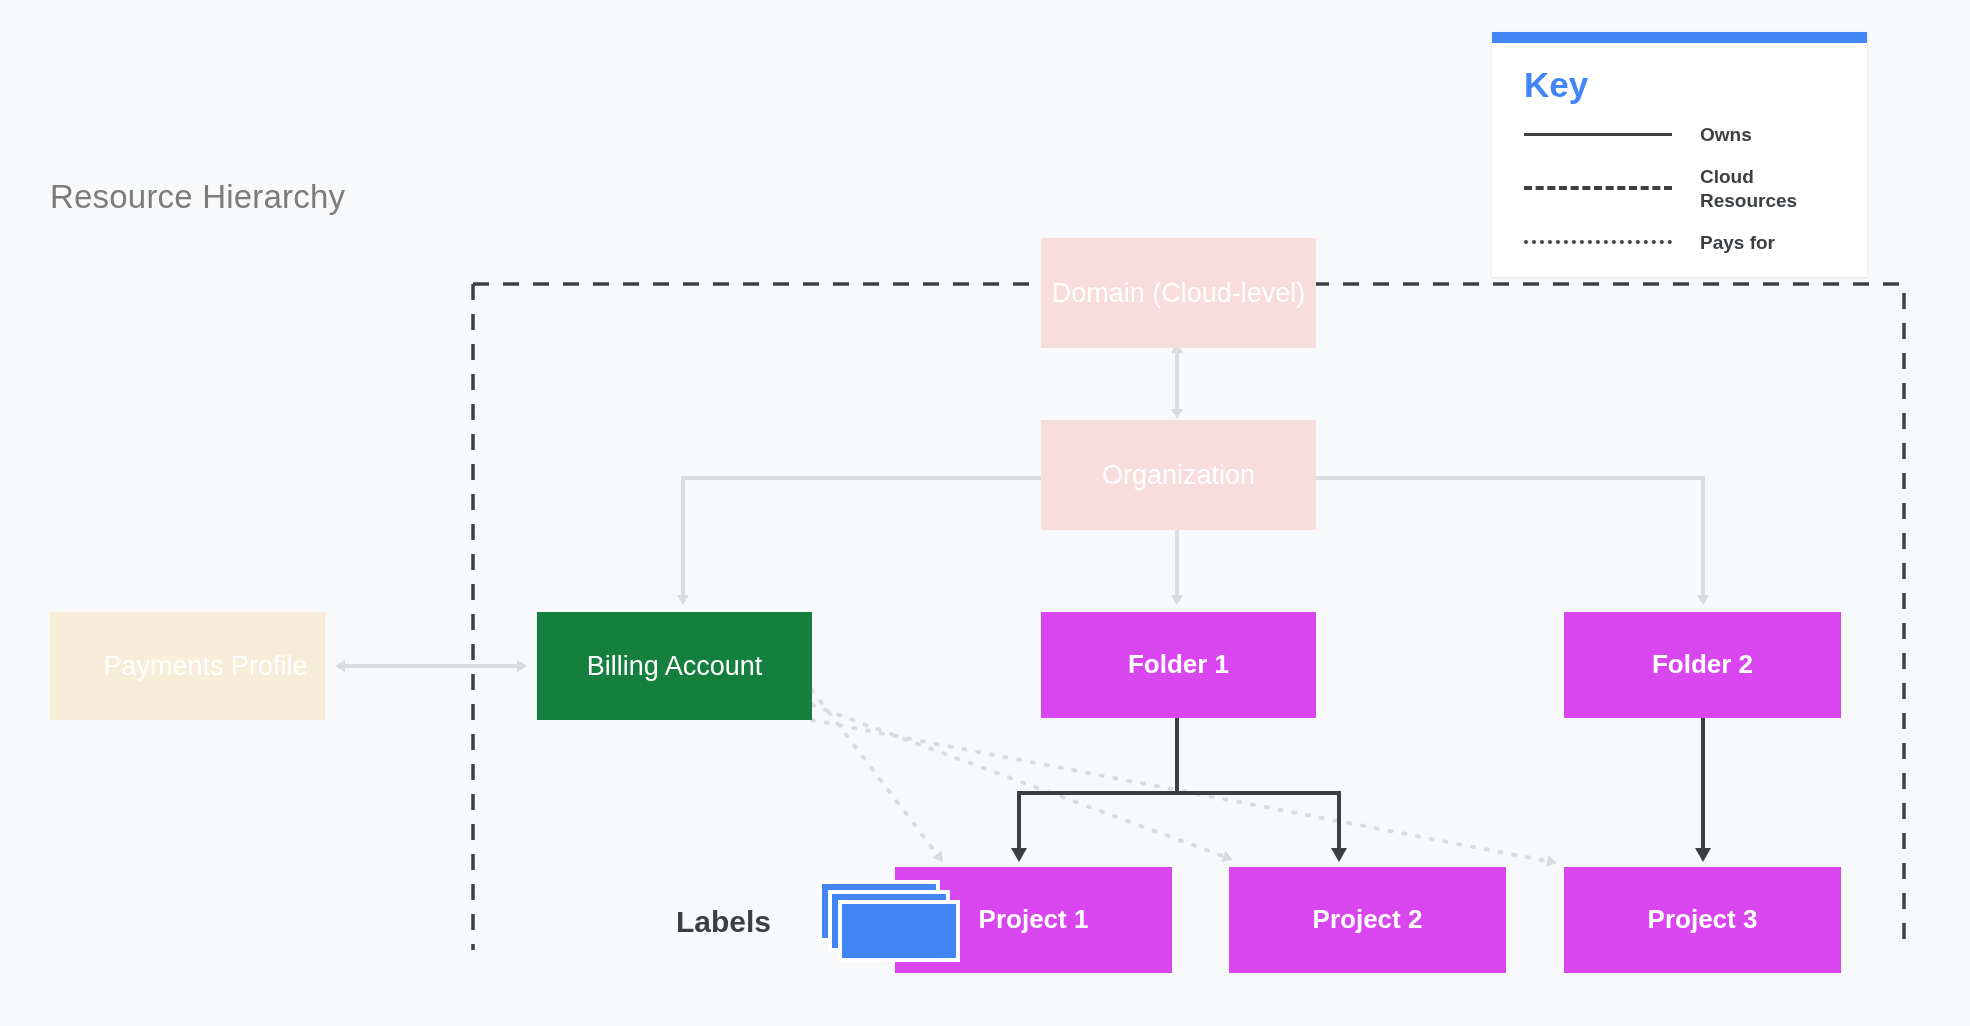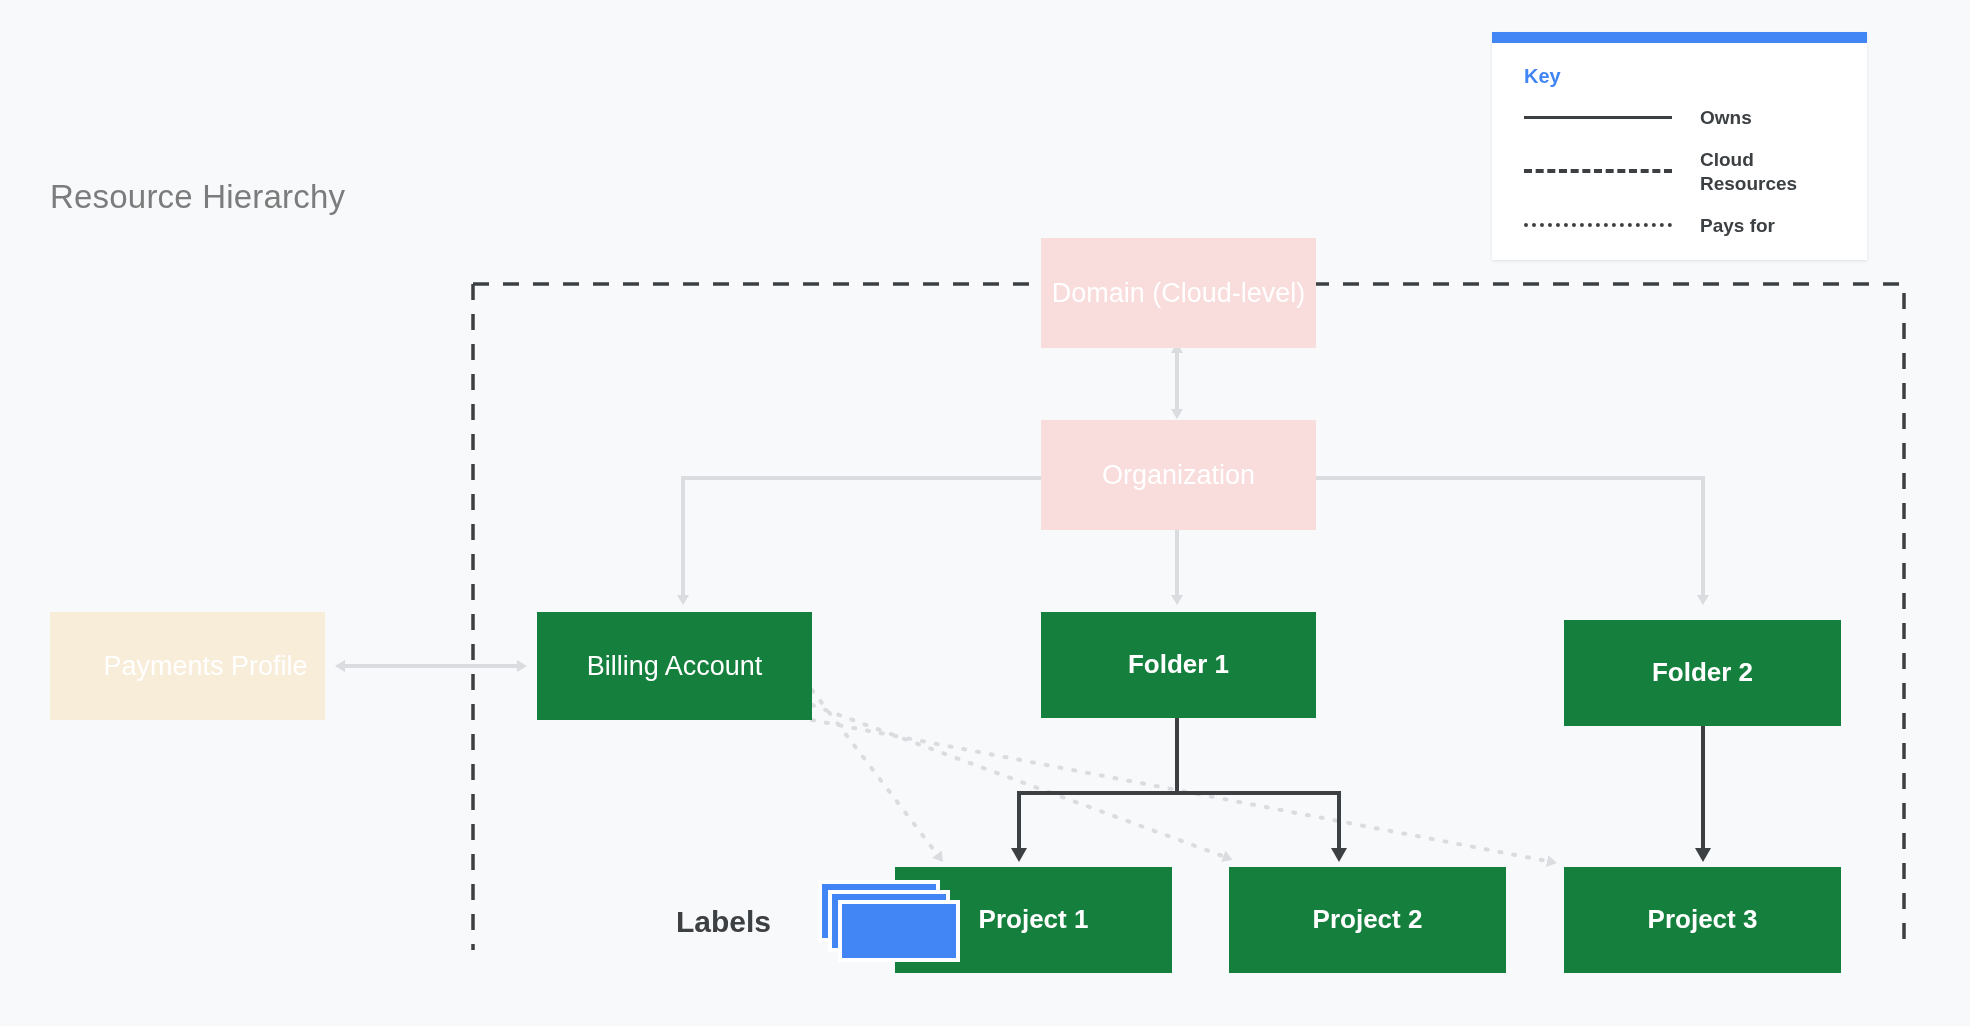--- a/index.html
+++ b/index.html
@@ -56,21 +56,21 @@
     font-size: 27px;
     font-weight: 400;
   }
   .node-green {
     background: #15803d;
     color: #FFFFFF;
     font-size: 27px;
     font-weight: 400;
   }
   .node-blue {
-    background: #15803d;
+    background: #d946ef;
     color: #FFFFFF;
     font-size: 26px;
     font-weight: bold;
   }
 
   
   .labels-text {
     position: absolute;
     left: 676px;
     top: 905px;
@@ -101,21 +101,21 @@
     box-shadow: 0 1px 3px rgba(0,0,0,0.10);
   }
   .legend-bar {
     height: 11px;
     background: #4285F4;
   }
   .legend-body {
     padding: 22px 32px 20px 32px;
   }
   .legend-title {
-    font-size: 20px;
+    font-size: 35px;
     font-weight: bold;
     color: #4285F4;
     margin-bottom: 8px;
   }
   .legend-row {
     display: flex;
     align-items: center;
     margin-top: 16px;
     min-height: 28px;
   }
@@ -180,21 +180,21 @@
   <div class="node node-pink" style="left:1041px; top:238px; width:275px; height:110px;">Domain (Cloud-level)</div>
 
   <div class="node node-pink" style="left:1041px; top:420px; width:275px; height:110px;">Organization</div>
 
   <div class="node node-cream" style="left:50px; top:612px; width:275px; height:108px;padding-left:36px;">Payments Profile</div>
 
   <div class="node node-green" style="left:537px; top:612px; width:275px; height:108px;">Billing Account</div>
 
   <div class="node node-blue" style="left:1041px; top:612px; width:275px; height:106px;">Folder 1</div>
 
-  <div class="node node-blue" style="left:1564px; top:612px; width:277px; height:106px;margin-top:8px;">Folder 2</div>
+  <div class="node node-blue" style="left:1564px; top:612px; width:277px; height:106px;">Folder 2</div>
 
   <div class="node node-blue" style="left:895px; top:867px; width:277px; height:106px; z-index:2;">Project 1</div>
 
   <div class="node node-blue" style="left:1229px; top:867px; width:277px; height:106px;text-align:center;">Project 2</div>
 
   <div class="node node-blue" style="left:1564px; top:867px; width:277px; height:106px;">Project 3</div>
 
   <div class="labels-text">Labels</div>
   <div class="label-stack s1"></div>
   <div class="label-stack s2"></div>

